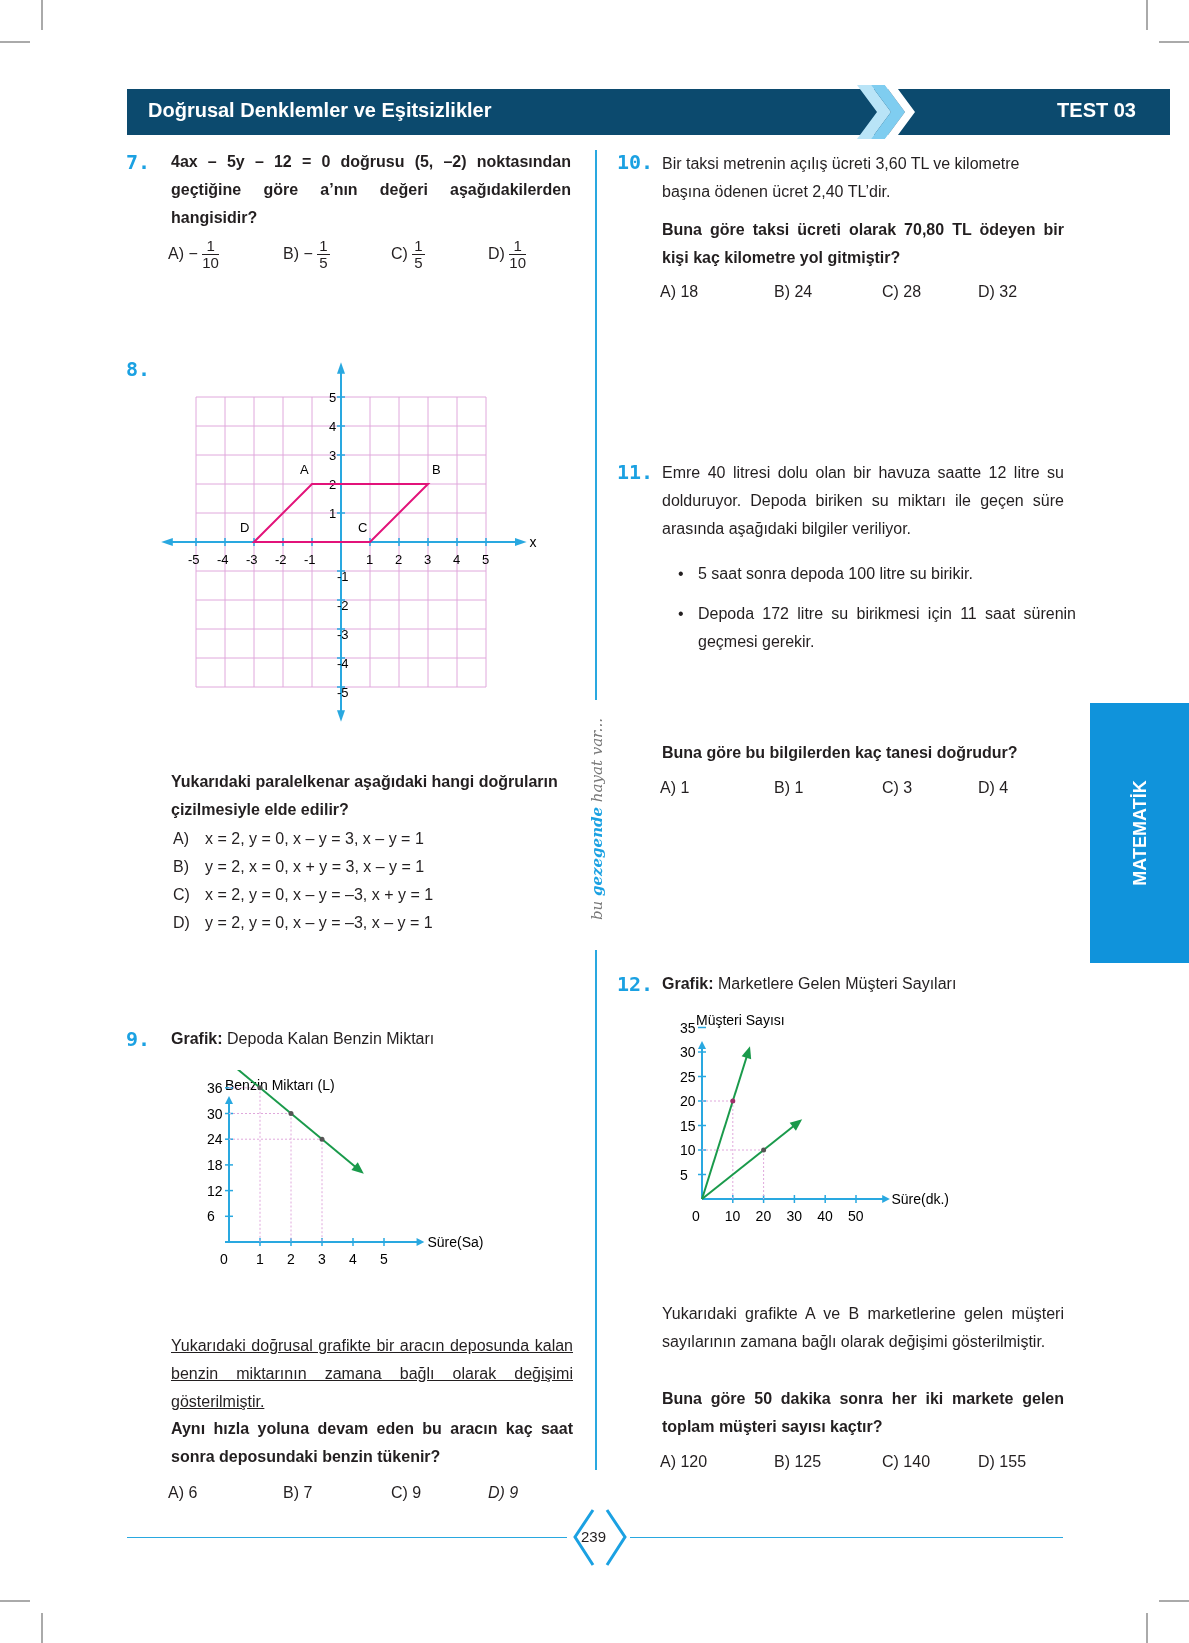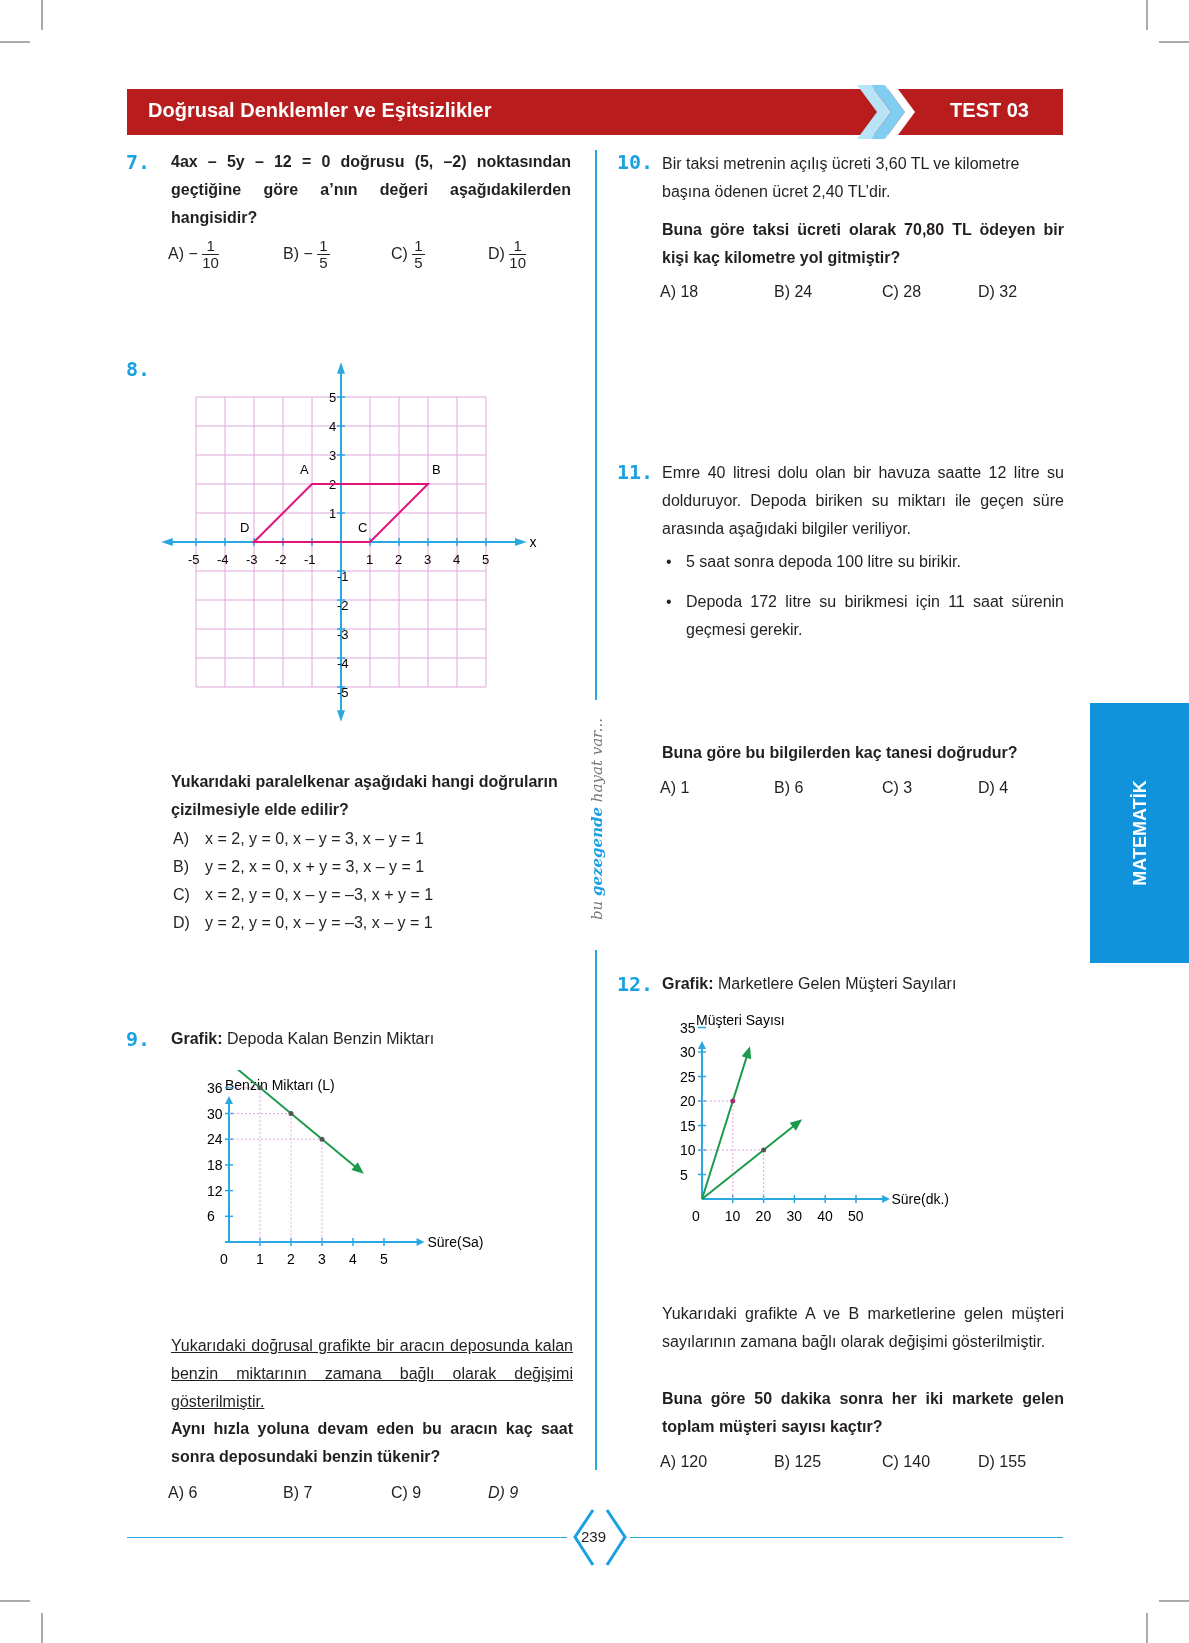--- a/index.html
+++ b/index.html
@@ -1,36 +1,36 @@
 <!DOCTYPE html>
 <html><head>
 <meta charset="utf-8">
 <style>
   html,body{margin:0;padding:0;background:#fff;}
   body{width:1189px;height:1643px;position:relative;overflow:hidden;font-family:"Liberation Sans",sans-serif;color:#231f20;}
   .crop{position:absolute;background:#aaa;}
-  .header{position:absolute;left:127px;top:89px;width:936px;height:46px;background:#b91c1c;}
+  .header{position:absolute;left:127px;top:89px;width:1043px;height:46px;background:#0c4a6e;}
   .header .title{position:absolute;left:21px;top:10px;color:#fff;font-weight:bold;font-size:20px;}
   .header .test{position:absolute;right:34px;top:10px;color:#fff;font-weight:bold;font-size:20px;}
   .header .chev{position:absolute;left:730px;top:-4px;}
   .q{position:absolute;font-size:16px;line-height:28px;}
   .qnum{position:absolute;color:#1ba1e2;font-weight:bold;font-size:20px;font-family:"DejaVu Sans Mono",monospace;}
   .b{font-weight:bold;}
   .opts{position:absolute;font-size:16px;}
   .opt{position:absolute;white-space:nowrap;}
   .frac{display:inline-block;vertical-align:middle;text-align:center;line-height:16px;font-size:15px;}
   .frac span{display:block;}
   .frac .num{border-bottom:1px solid #231f20;padding:0 2px;}
   .vline{position:absolute;background:#29a8e0;width:2px;}
   .hline{position:absolute;background:#29a8e0;height:1px;}
   .sidetab{position:absolute;left:1090px;top:703px;width:99px;height:260px;background:#1093db;}
   .sidetab span{position:absolute;left:50%;top:50%;transform:translate(-50%,-50%) rotate(-90deg);color:#fff;font-weight:bold;font-size:18px;white-space:nowrap;}
   .slogan{position:absolute;left:565px;top:790px;transform:rotate(-90deg);transform-origin:left top;font-family:"DejaVu Serif",serif;font-style:italic;font-size:15px;color:#777;white-space:nowrap;}
   .slogan .hl{color:#1ba1e2;font-weight:bold;}
-  ul.bul{list-style:none;margin:0;padding:0;}
+  ul.bul{list-style:none;margin:12px;padding:0;}
   ul.bul li{position:relative;padding-left:24px;margin-bottom:12px;}
   ul.bul li:before{content:"•";position:absolute;left:4px;}
   .pageno{position:absolute;left:581px;top:1528px;font-size:15px;}
   svg text{font-family:"Liberation Sans",sans-serif;}
 </style>
 </head>
 <body>
 
 <div class="crop" style="left:41px;top:0;width:2px;height:30px;"></div>
 <div class="crop" style="left:0;top:41px;width:30px;height:2px;"></div>
@@ -242,21 +242,21 @@
 
 <div class="qnum" style="left:617px;top:460px;">11.</div>
 <div class="q" style="left:662px;top:459px;width:402px;text-align:justify;">Emre 40 litresi dolu olan bir havuza saatte 12 litre su dolduruyor. Depoda biriken su miktarı ile geçen süre arasında aşağıdaki bilgiler veriliyor.</div>
 <ul class="bul q" style="left:662px;top:548px;width:402px;">
   <li>5 saat sonra depoda 100 litre su birikir.</li>
   <li style="text-align:justify;">Depoda 172 litre su birikmesi için 11 saat sürenin geçmesi gerekir.</li>
 </ul>
 <div class="q b" style="left:662px;top:739px;width:402px;">Buna göre bu bilgilerden kaç tanesi doğrudur?</div>
 <div class="opts" style="left:660px;top:779px;">
   <div class="opt" style="left:0;">A) 1</div>
-  <div class="opt" style="left:114px;">B) 6</div>
+  <div class="opt" style="left:114px;">B) 1</div>
   <div class="opt" style="left:222px;">C) 3</div>
   <div class="opt" style="left:318px;">D) 4</div>
 </div>
 
 <div class="qnum" style="left:617px;top:972px;">12.</div>
 <div class="q" style="left:662px;top:970px;">
   <span class="b">Grafik:</span>
   <span>Marketlere Gelen Müşteri Sayıları</span>
 </div>
 <svg id="chart-q12" style="position: absolute; left: 700px; top: 1025px; overflow: visible;" width="320" height="260">

